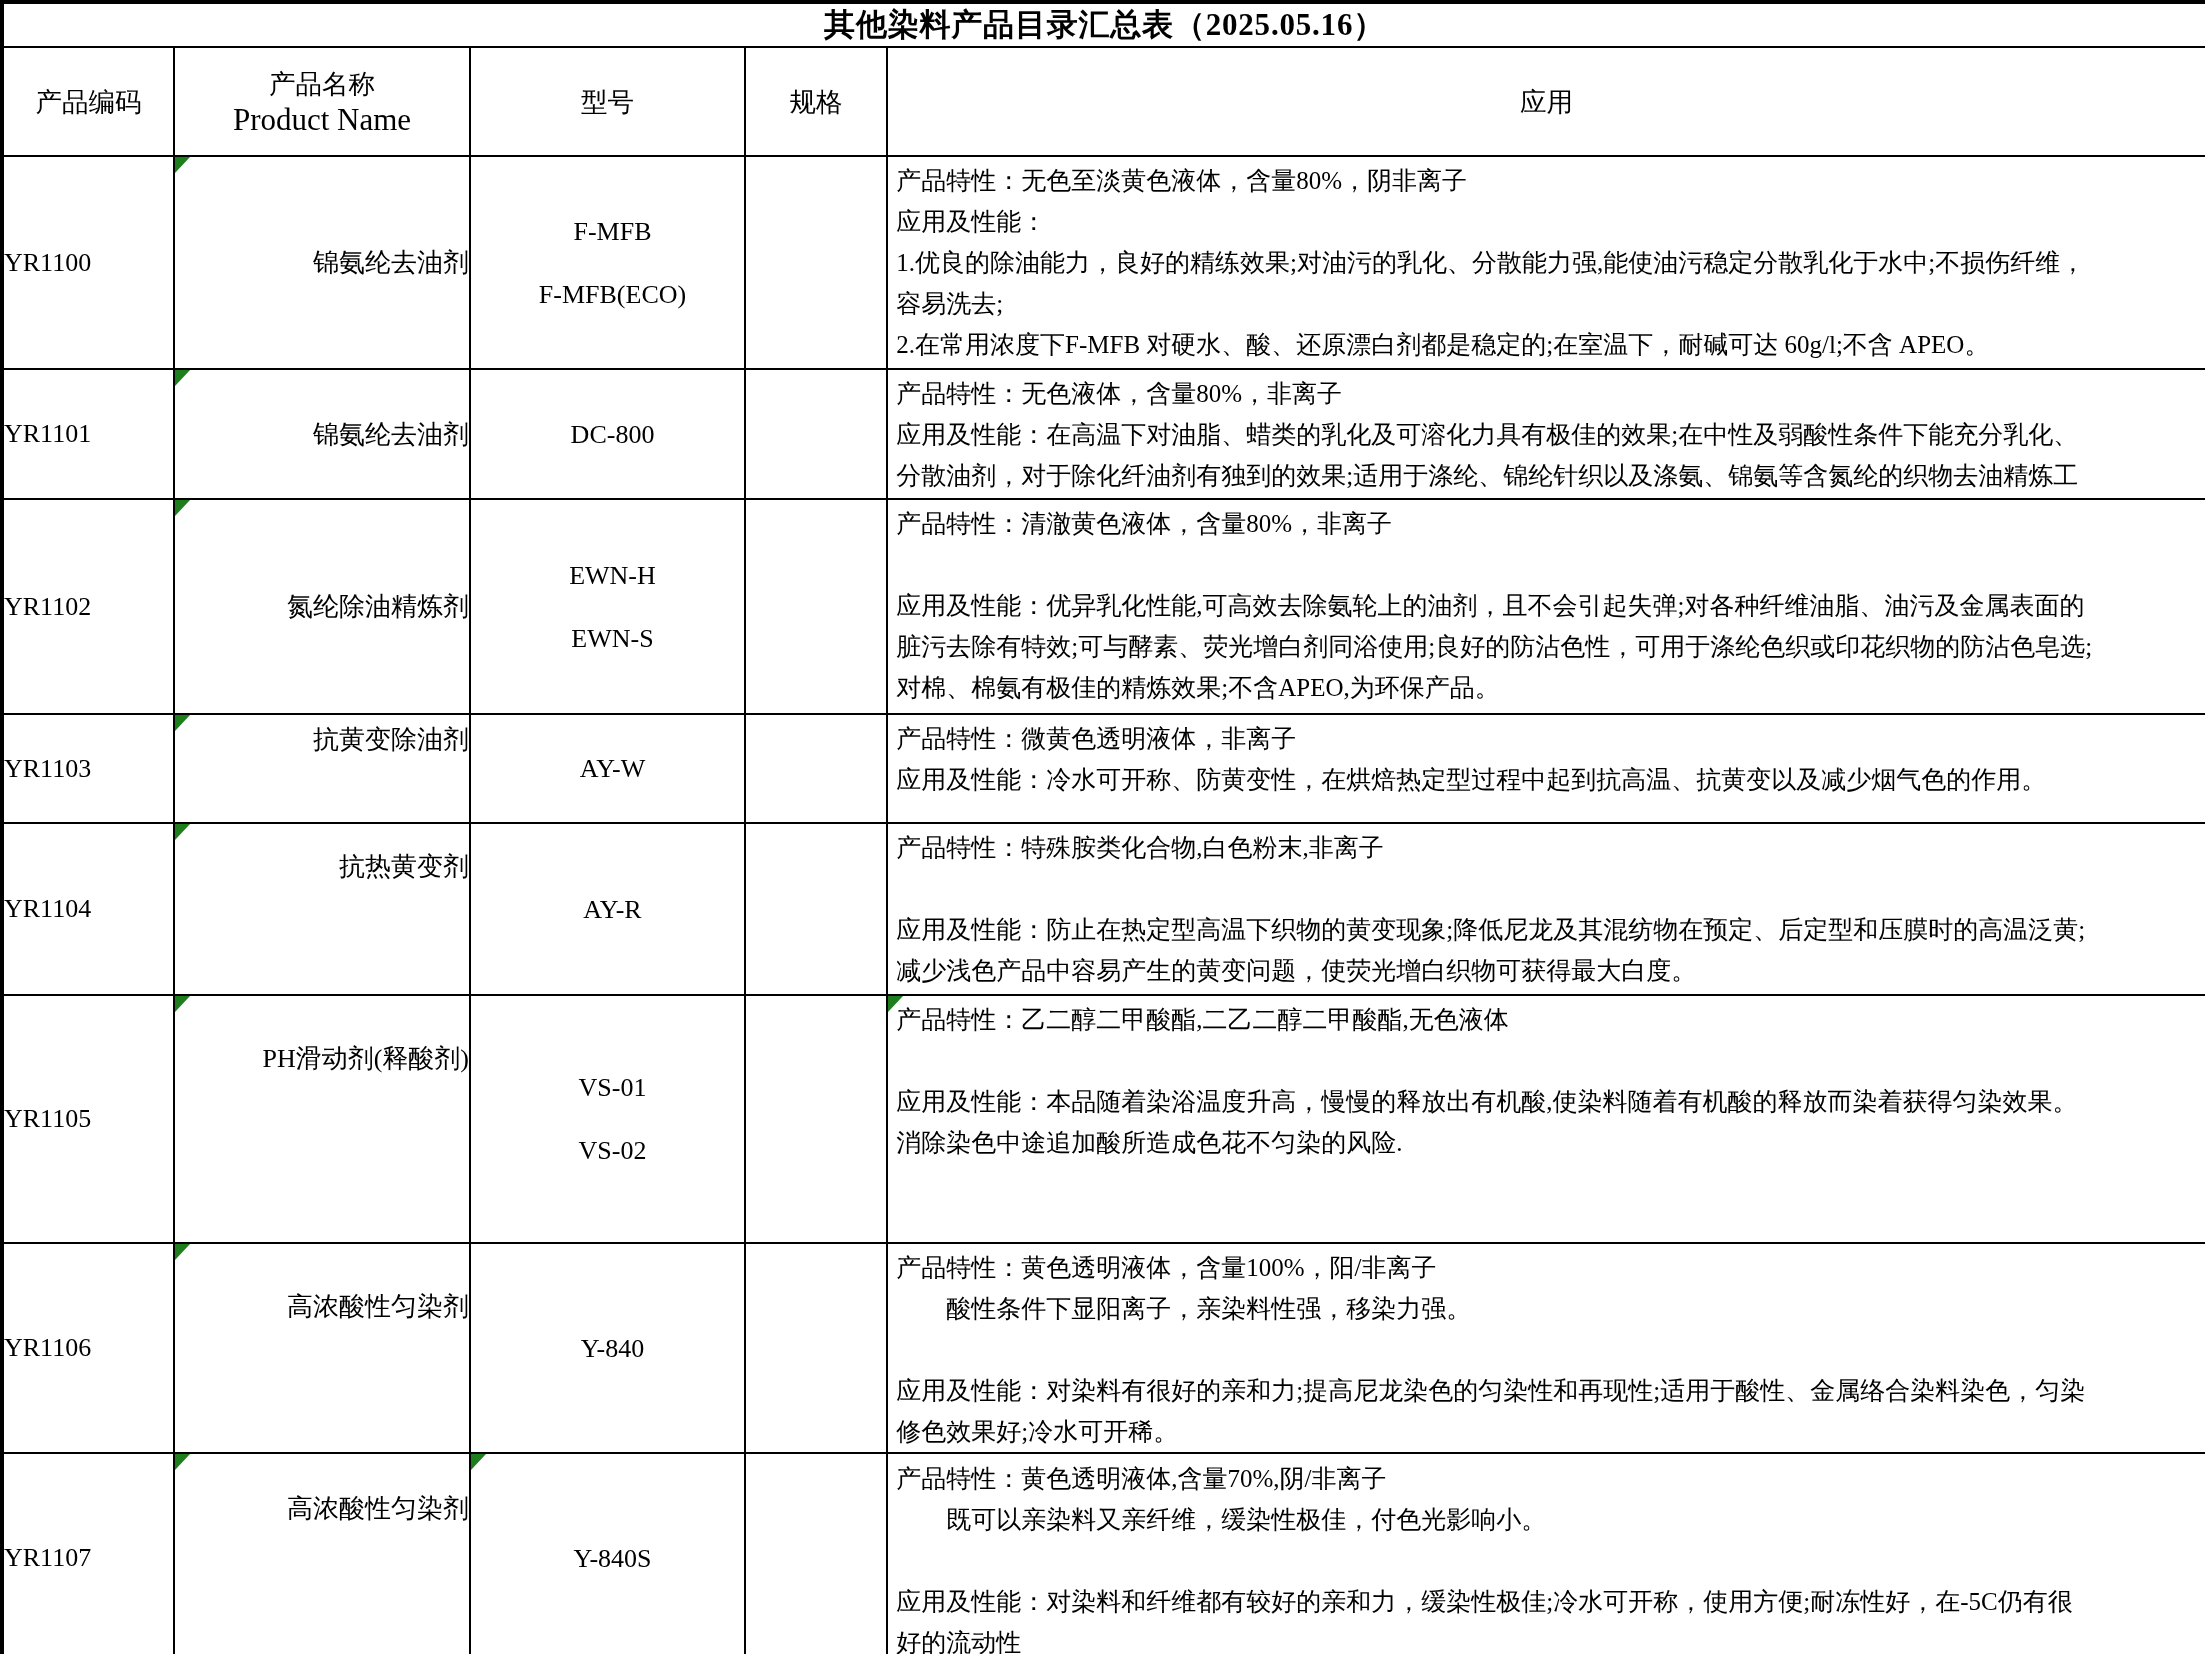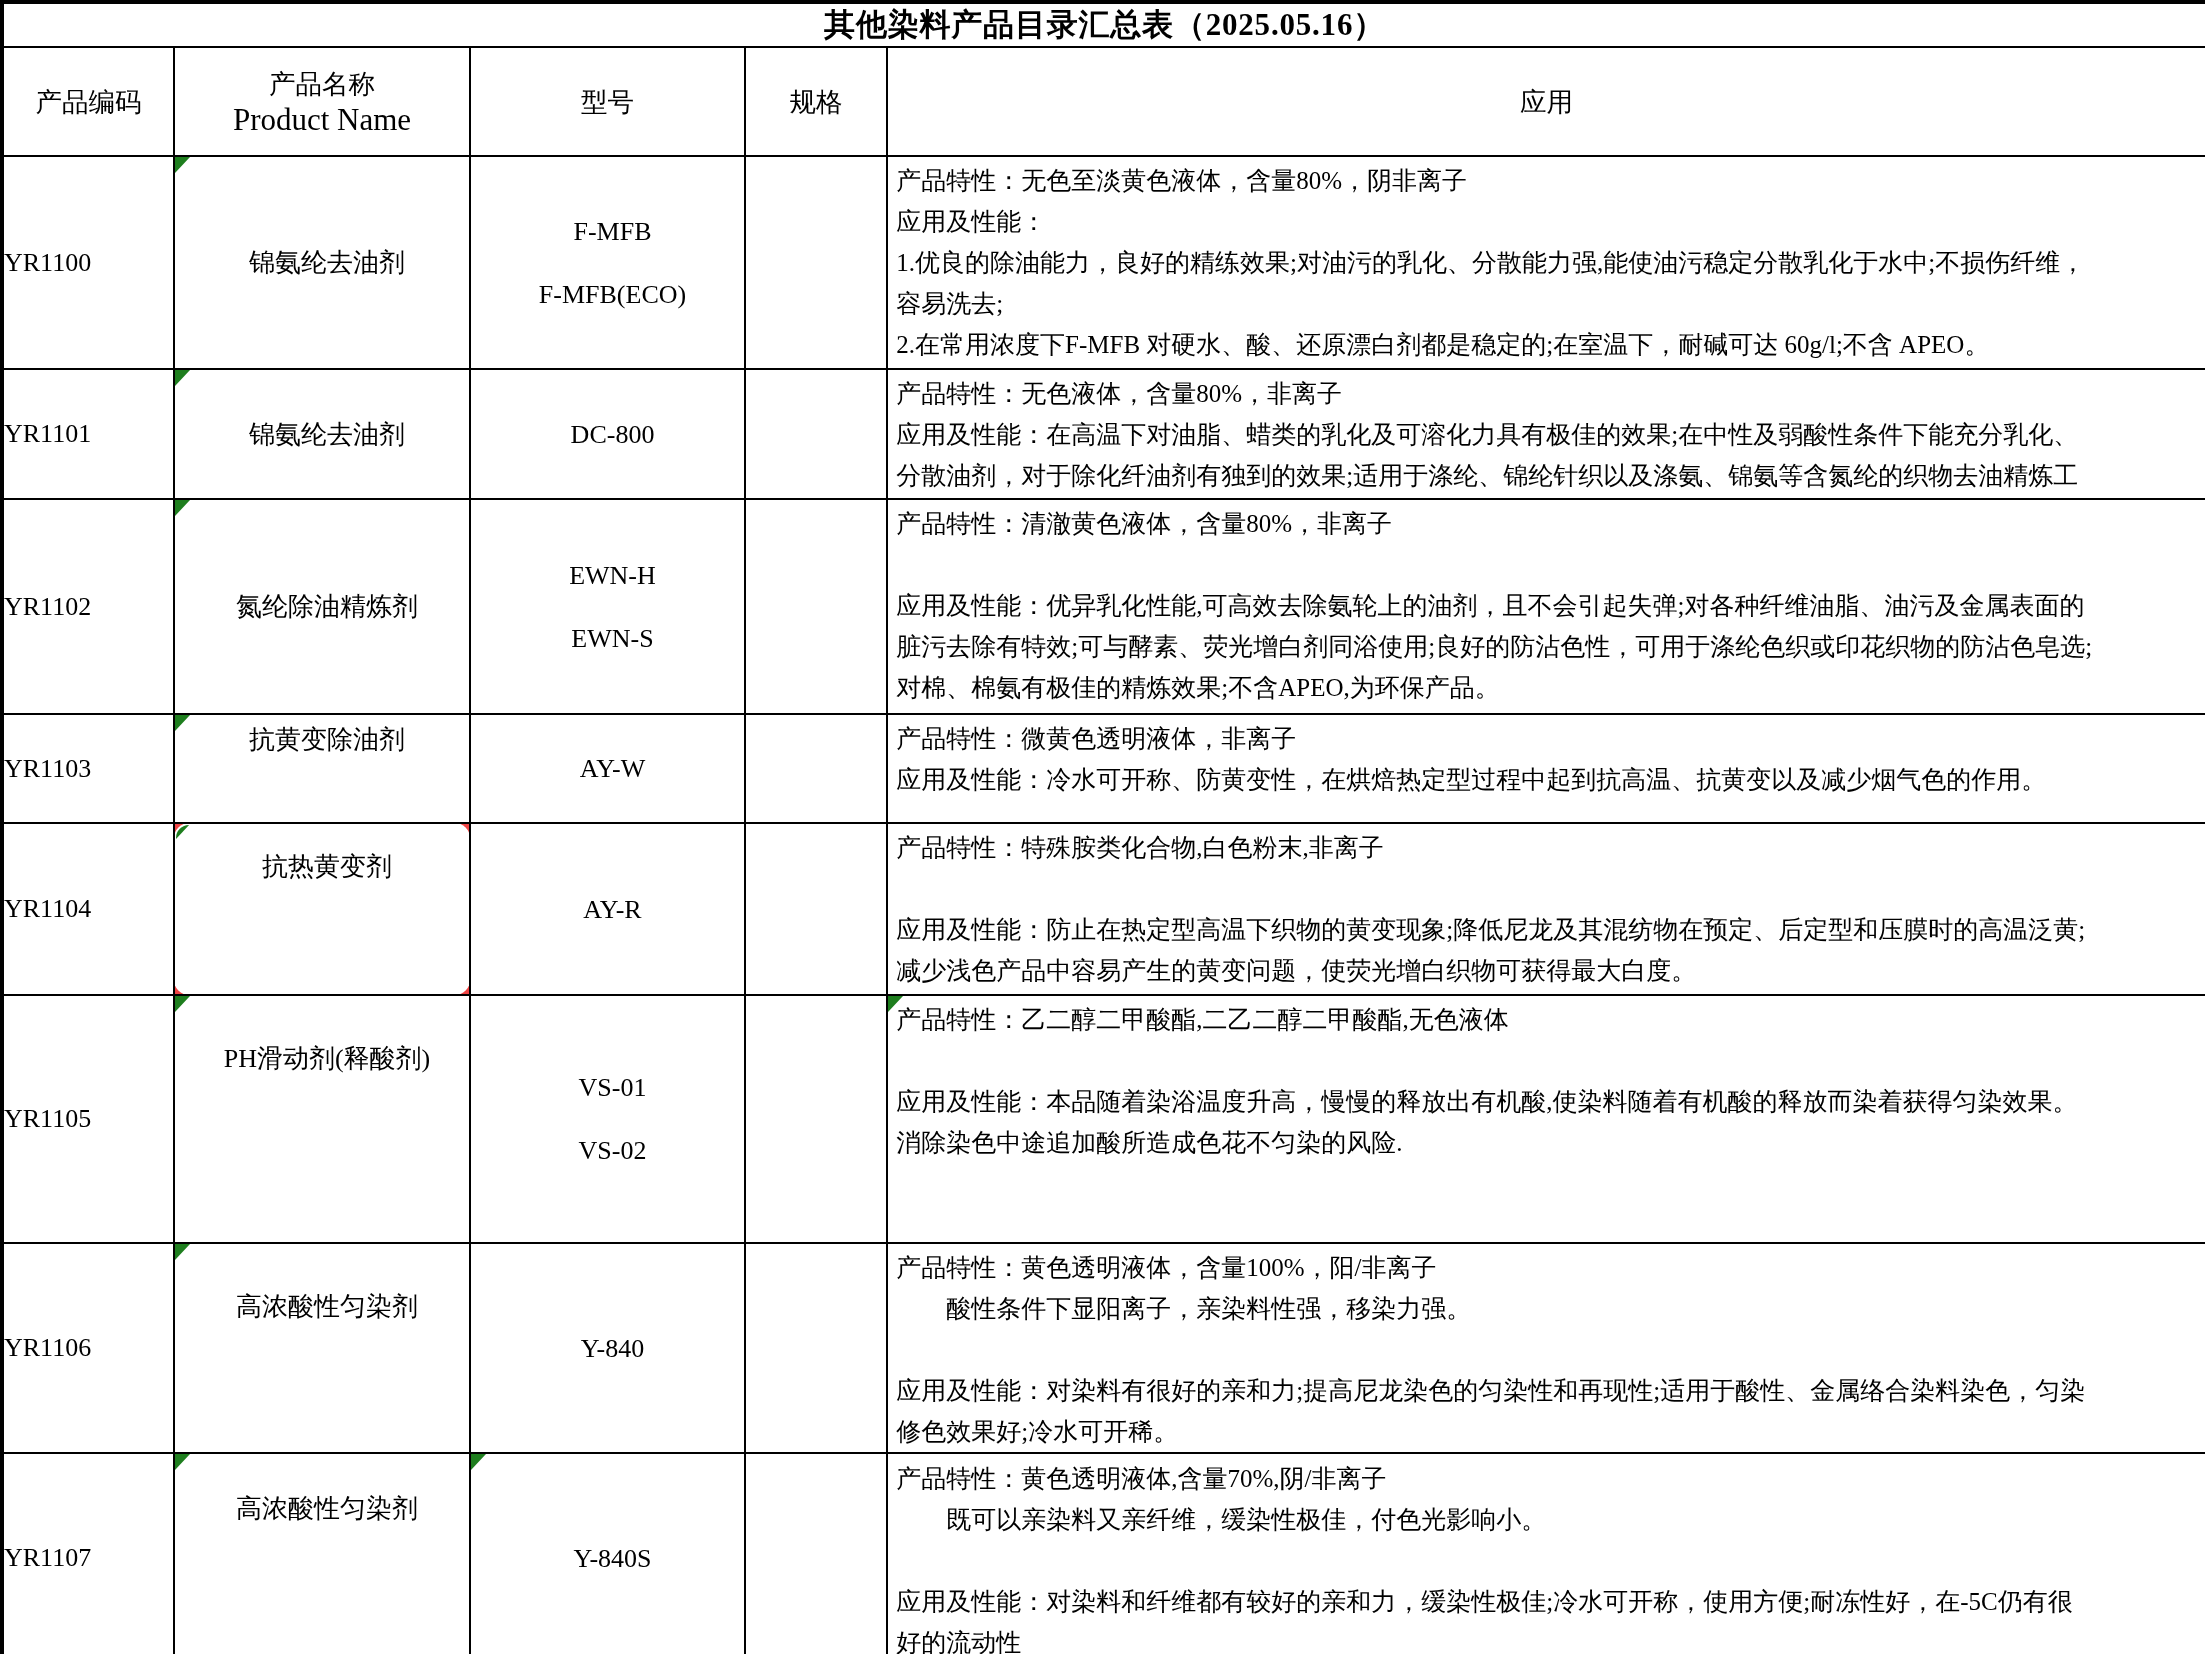--- a/index.html
+++ b/index.html
@@ -20,21 +20,21 @@
   tr.r6  {height:209px;}
   tr.r7  {height:208px;}
   
   td.title-cell{text-align:center;vertical-align:middle;font-size:31px;font-weight:bold;
                 letter-spacing:0.8px;}
   
   td.head{ text-align:center;vertical-align:middle;font-size:26.5px;line-height:36px;}
   .head-en{font-size:31px;}
   
   td.code-cell {text-align:left;vertical-align:middle;font-size:26px;}
-  td.name-cell {text-align:center;vertical-align:middle;font-size:26px;padding-left:10px;}
+  td.name-cell {text-align:right;vertical-align:middle;font-size:26px;padding-left:10px;}
   td.model-cell{text-align:center;vertical-align:middle;font-size:26px;padding-left:10px;
                 line-height:63px;white-space:pre-line;}
   td.spec-cell {text-align:center;vertical-align:middle;font-size:26px;}
   td.app-cell  {text-align:left;vertical-align:top;font-size:25px;line-height:41px;
                 padding:3.3px 6.6px 0 8.3px;white-space:pre-line;}
   
   .marker{position:absolute;top:0;left:0;width:0;height:0;
           border-top:16.5px solid #1e7e1e;border-right:15px solid transparent;}
 </style>
 </head>
@@ -106,21 +106,21 @@
     <td class="code-cell">YR1103</td>
     <td class="name-cell" style="vertical-align:top;padding-top:6.6px;margin-top:32px;"><span class="marker"></span><span>抗黄变除油剂</span></td>
     <td class="model-cell"><span>AY-W</span></td>
     <td class="spec-cell"></td>
     <td class="app-cell"><span>产品特性：微黄色透明液体，非离子
 应用及性能：冷水可开称、防黄变性，在烘焙热定型过程中起到抗高温、抗黄变以及减少烟气色的作用。</span></td>
   </tr>
 
   <tr class="r4">
     <td class="code-cell">YR1104</td>
-    <td class="name-cell" style="vertical-align:top;padding-top:25px;border-radius:15px;"><span class="marker"></span><span>抗热黄变剂</span></td>
+    <td class="name-cell" style="vertical-align:top;padding-top:25px;"><span class="marker"></span><span>抗热黄变剂</span></td>
     <td class="model-cell"><span>AY-R</span></td>
     <td class="spec-cell"></td>
     <td class="app-cell"><span>产品特性：特殊胺类化合物,白色粉末,非离子
 
 应用及性能：防止在热定型高温下织物的黄变现象;降低尼龙及其混纺物在预定、后定型和压膜时的高温泛黄;
 减少浅色产品中容易产生的黄变问题，使荧光增白织物可获得最大白度。</span></td>
   </tr>
 
   <tr class="r5">
     <td class="code-cell">YR1105</td>

